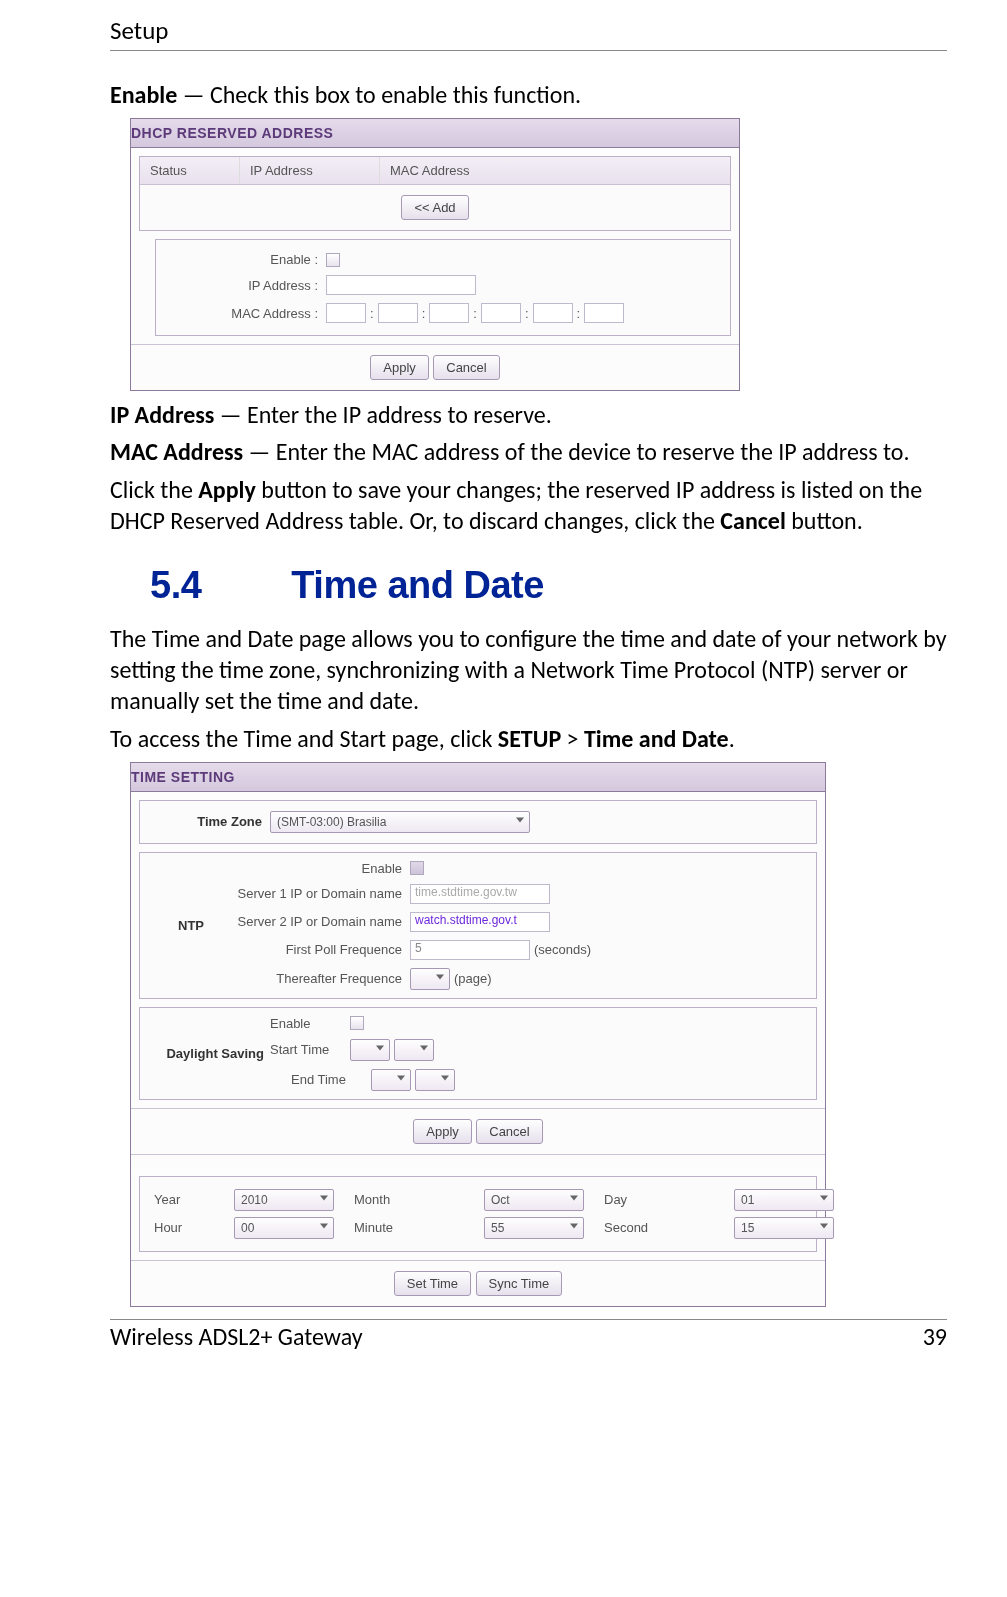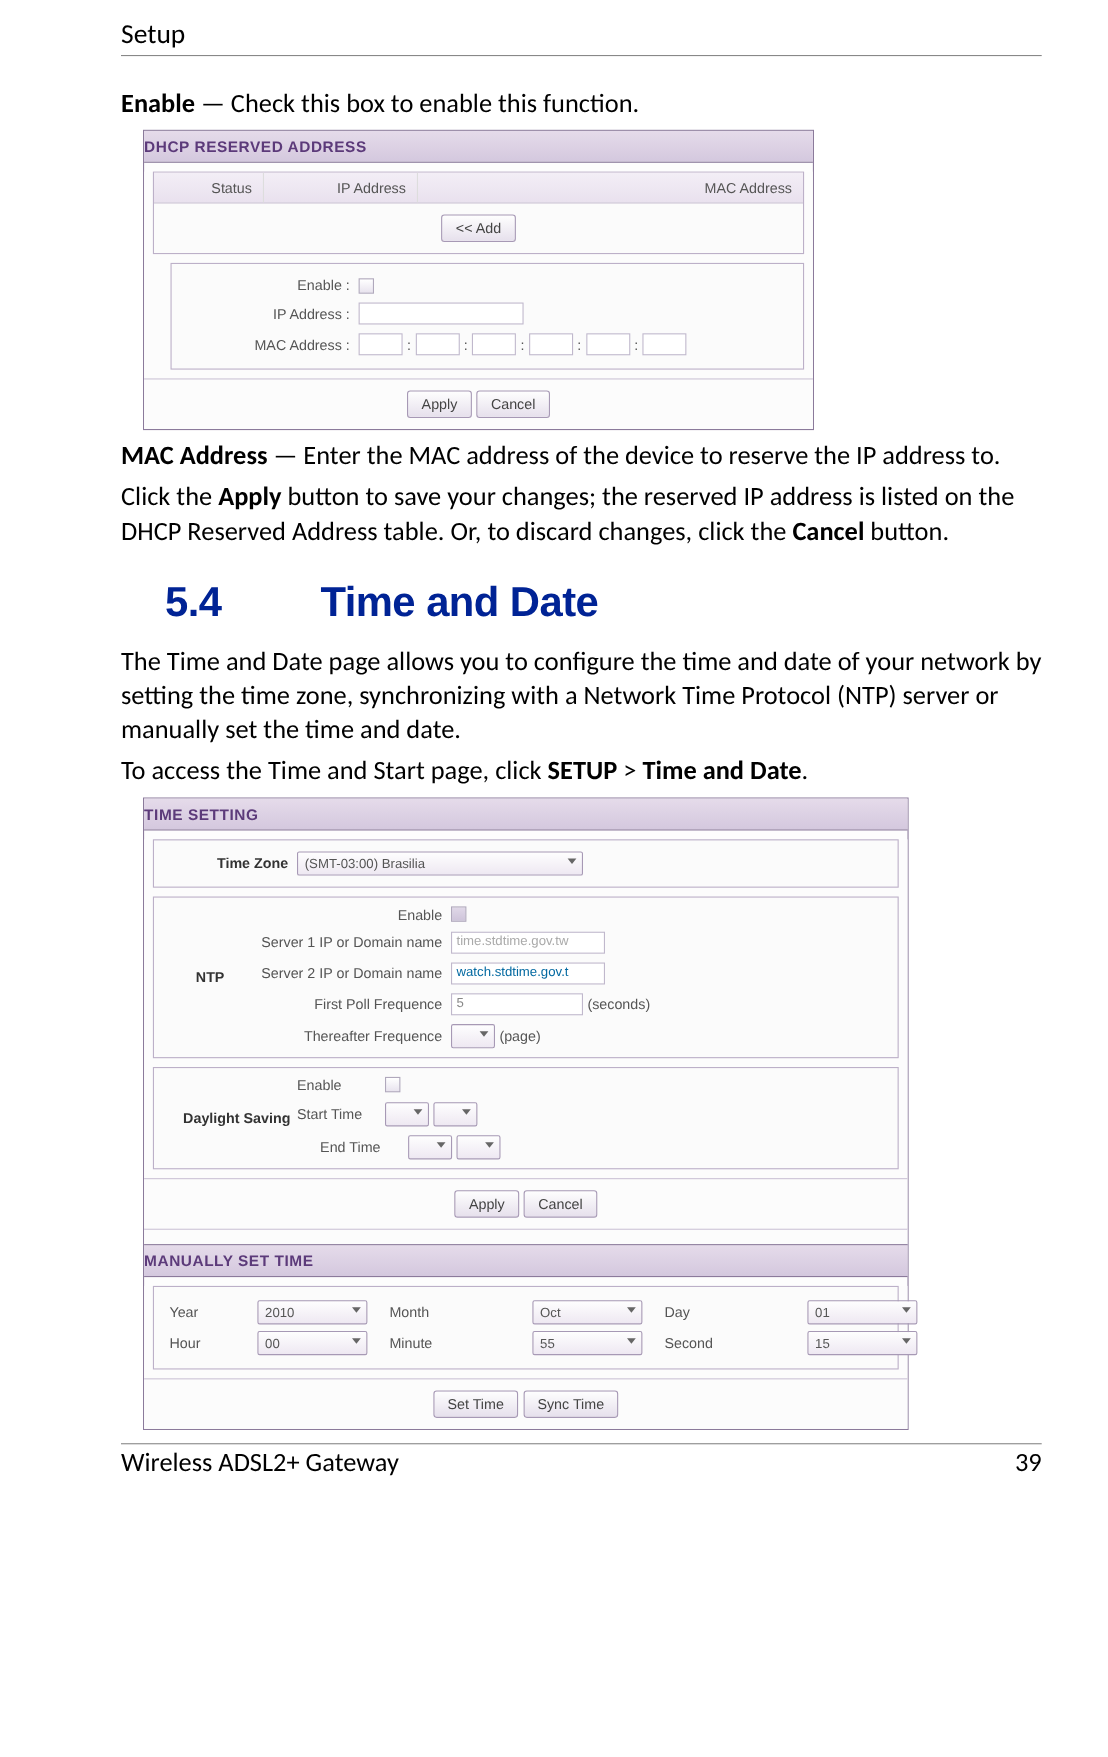--- a/index.html
+++ b/index.html
@@ -72,21 +72,21 @@
     background: #fbfbfb;
   }
   .ui-thead {
     display: flex;
     font-size: 13px;
     border-bottom: 1px solid #c9c0d2;
     background: linear-gradient(#f3eef6, #e9e1ee);
   }
   .ui-thead > div {
     padding: 6px 10px;
-    text-align: right;
+    text-align: left;
     color: #555;
   }
   .ui-row {
     display: flex;
     align-items: center;
     font-size: 13px;
     padding: 4px 0;
   }
   .ui-row .lbl {
     width: 170px;
@@ -221,20 +221,23 @@
         </div>
       </div>
       <div class="btn-row sub-border">
         <span class="btn">Apply</span>
         <span class="btn">Cancel</span>
       </div>
     </div>
   </div>
 
   <p class="body-text">
+    <b>IP Address</b><span> — Enter the IP address to reserve.</span>
+  </p>
+  <p class="body-text">
     <b>MAC Address</b><span> — Enter the MAC address of the device to reserve the IP address to.</span>
   </p>
   <p class="body-text">
     <span>Click the </span><b>Apply</b><span> button to save your changes; the reserved IP address is listed on the DHCP Reserved Address table. Or, to discard changes, click the </span><b>Cancel</b><span> button.</span>
   </p>
 
   <div class="section-heading">
     <span class="num">5.4</span><span>Time and Date</span>
   </div>
 
@@ -269,21 +272,21 @@
               </div>
             <div class="ui-row ntp-grid">
                 <div class="lbl">Server 1 IP or Domain name</div>
                 <div class="ctrl">
                   <span class="txt-in" style="width:140px;color:#aaa;">time.stdtime.gov.tw</span>
                 </div>
               </div>
             <div class="ui-row ntp-grid">
                 <div class="lbl">Server 2 IP or Domain name</div>
                 <div class="ctrl">
-                  <span class="txt-in" style="width:140px;color:#0369a1;">watch.stdtime.gov.t</span>
+                  <span class="txt-in" style="width:140px;color:#6d28d9;">watch.stdtime.gov.t</span>
                 </div>
               </div>
             <div class="ui-row ntp-grid">
                 <div class="lbl">First Poll Frequence</div>
                 <div class="ctrl">
                   <span class="txt-in" style="width:120px;">5</span> 
                   <span>(seconds)</span>
                 </div>
               </div>
             <div class="ui-row ntp-grid">
@@ -328,21 +331,20 @@
       </div>
 
       <div class="btn-row sub-border">
         <span class="btn">Apply</span>
         <span class="btn">Cancel</span>
       </div>
     </div>
 
     <div style="height:14px; background:#fcfcfc; border-top:1px solid #ccc4d6;"></div>
 
-    <div class="ui-header" style="border-top:1px solid #8b7a9b;">MANUALLY SET TIME</div>
     <div class="ui-inner">
       <div class="ui-section">
         <div class="manual-grid">
           <span>Year</span>
           <span class="sel">2010</span>
           <span>Month</span>
           <span class="sel">Oct</span>
           <span>Day</span>
           <span class="sel">01</span>
           <span>Hour</span>

